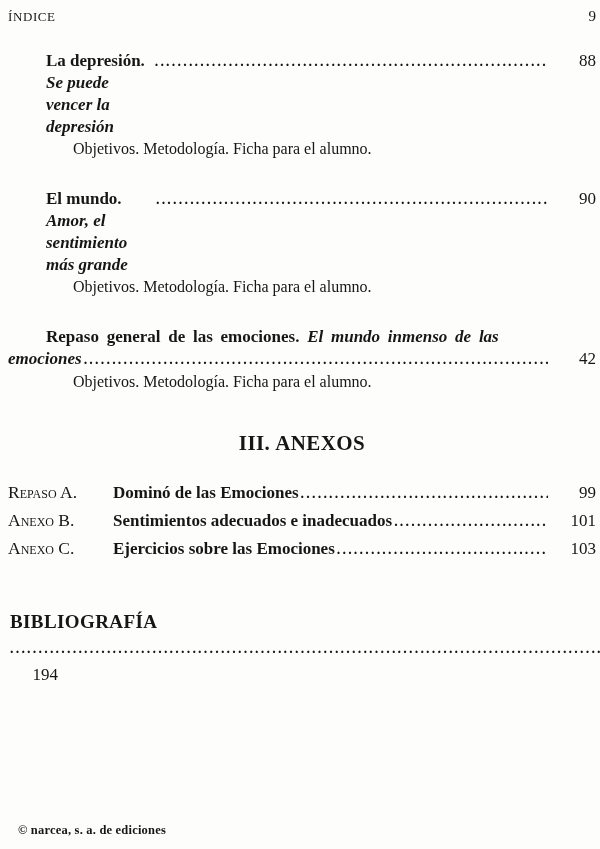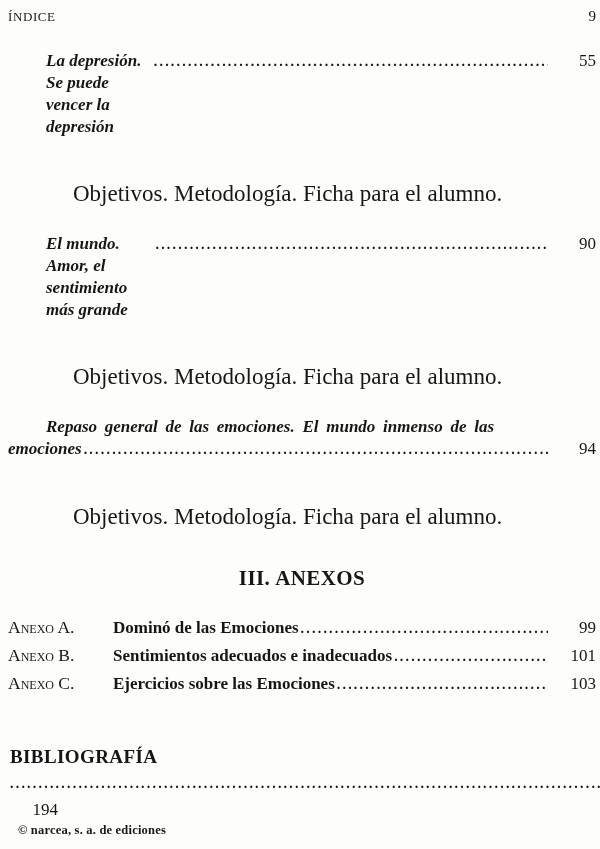--- a/index.html
+++ b/index.html
@@ -45,31 +45,30 @@
     font-size: 14px;
     letter-spacing: 2.2px;
   }
   .pagenum {
     flex: none;
     width: 48px;
     text-align: right;
     font-size: 17px;
   }
 
-  .bold { font-weight: 700; font-style: italic; }
+  .bold { font-weight: 700; }
   .bi { font-weight: 700; font-style: italic; }
 
   
   .entry   { margin-left: 38px; margin-top: 28px; }
   .entry.first { margin-top: 25px; }
   .sub {
     margin-left: 65px;
-    font-size: 23px;
+    font-size: 16px;
     line-height: 22px;
-    margin-top: 45px;
   }
   .entry3-line1 {
     margin-left: 38px;
     margin-top: 28px;
     font-size: 17px;
     line-height: 22px;
     word-spacing: 3.5px;
     white-space: nowrap;
   }
   .entry3-line2 { }
@@ -123,48 +122,48 @@
 <div class="page">
 
   <div class="header-row">
     <span class="running-title">ÍNDICE</span>
     <span class="header-pagenum">9</span>
   </div>
 
   <div class="toc-row entry first">
     <span><span class="bold">La depresión.</span> <span class="bi">Se puede vencer la depresión</span></span>
     <span class="leader"></span>
-    <span class="pagenum">55</span>
+    <span class="pagenum">88</span>
   </div>
   <div class="sub">Objetivos. Metodología. Ficha para el alumno.</div>
 
   <div class="toc-row entry">
     <span><span class="bold">El mundo.</span> <span class="bi">Amor, el sentimiento más grande</span></span>
     <span class="leader"></span>
     <span class="pagenum">90</span>
   </div>
   <div class="sub">Objetivos. Metodología. Ficha para el alumno.</div>
 
   <div class="entry3-line1">
     <span class="bold">Repaso general de las emociones.</span> <span class="bi">El mundo inmenso de las</span>
   </div>
   <div class="toc-row entry3-line2">
     <span class="bi">emociones</span>
     <span class="leader"></span>
-    <span class="pagenum">94</span>
+    <span class="pagenum">42</span>
   </div>
   <div class="sub">Objetivos. Metodología. Ficha para el alumno.</div>
 
   <div class="section-heading">
     <span>III.</span>
     <span>ANEXOS</span>
   </div>
 
   <div class="toc-row annex first">
-    <span class="annex-label">Anexo A.</span>
+    <span class="annex-label">Repaso A.</span>
     <span class="annex-title">Dominó de las Emociones</span>
     <span class="leader"></span>
     <span class="pagenum">99</span>
   </div>
   <div class="toc-row annex">
     <span class="annex-label">Anexo B.</span>
     <span class="annex-title">Sentimientos adecuados e inadecuados</span>
     <span class="leader"></span>
     <span class="pagenum">101</span>
   </div>

